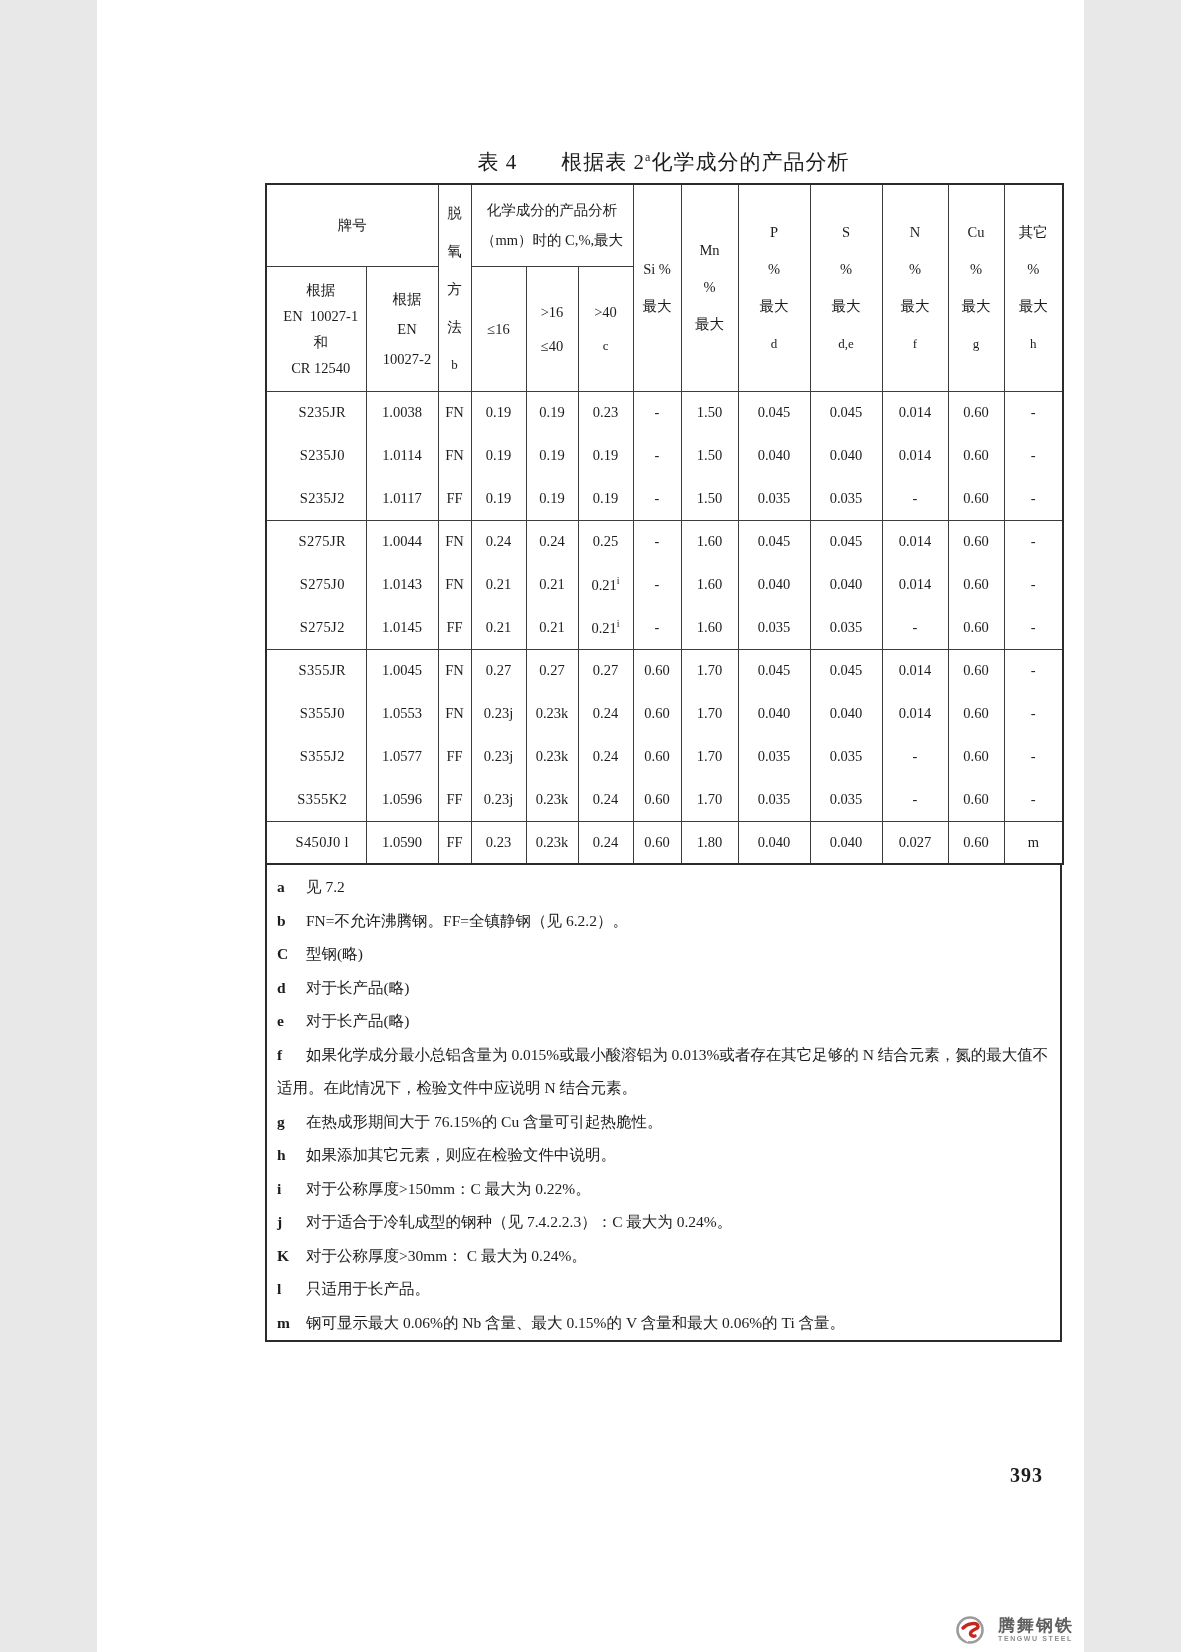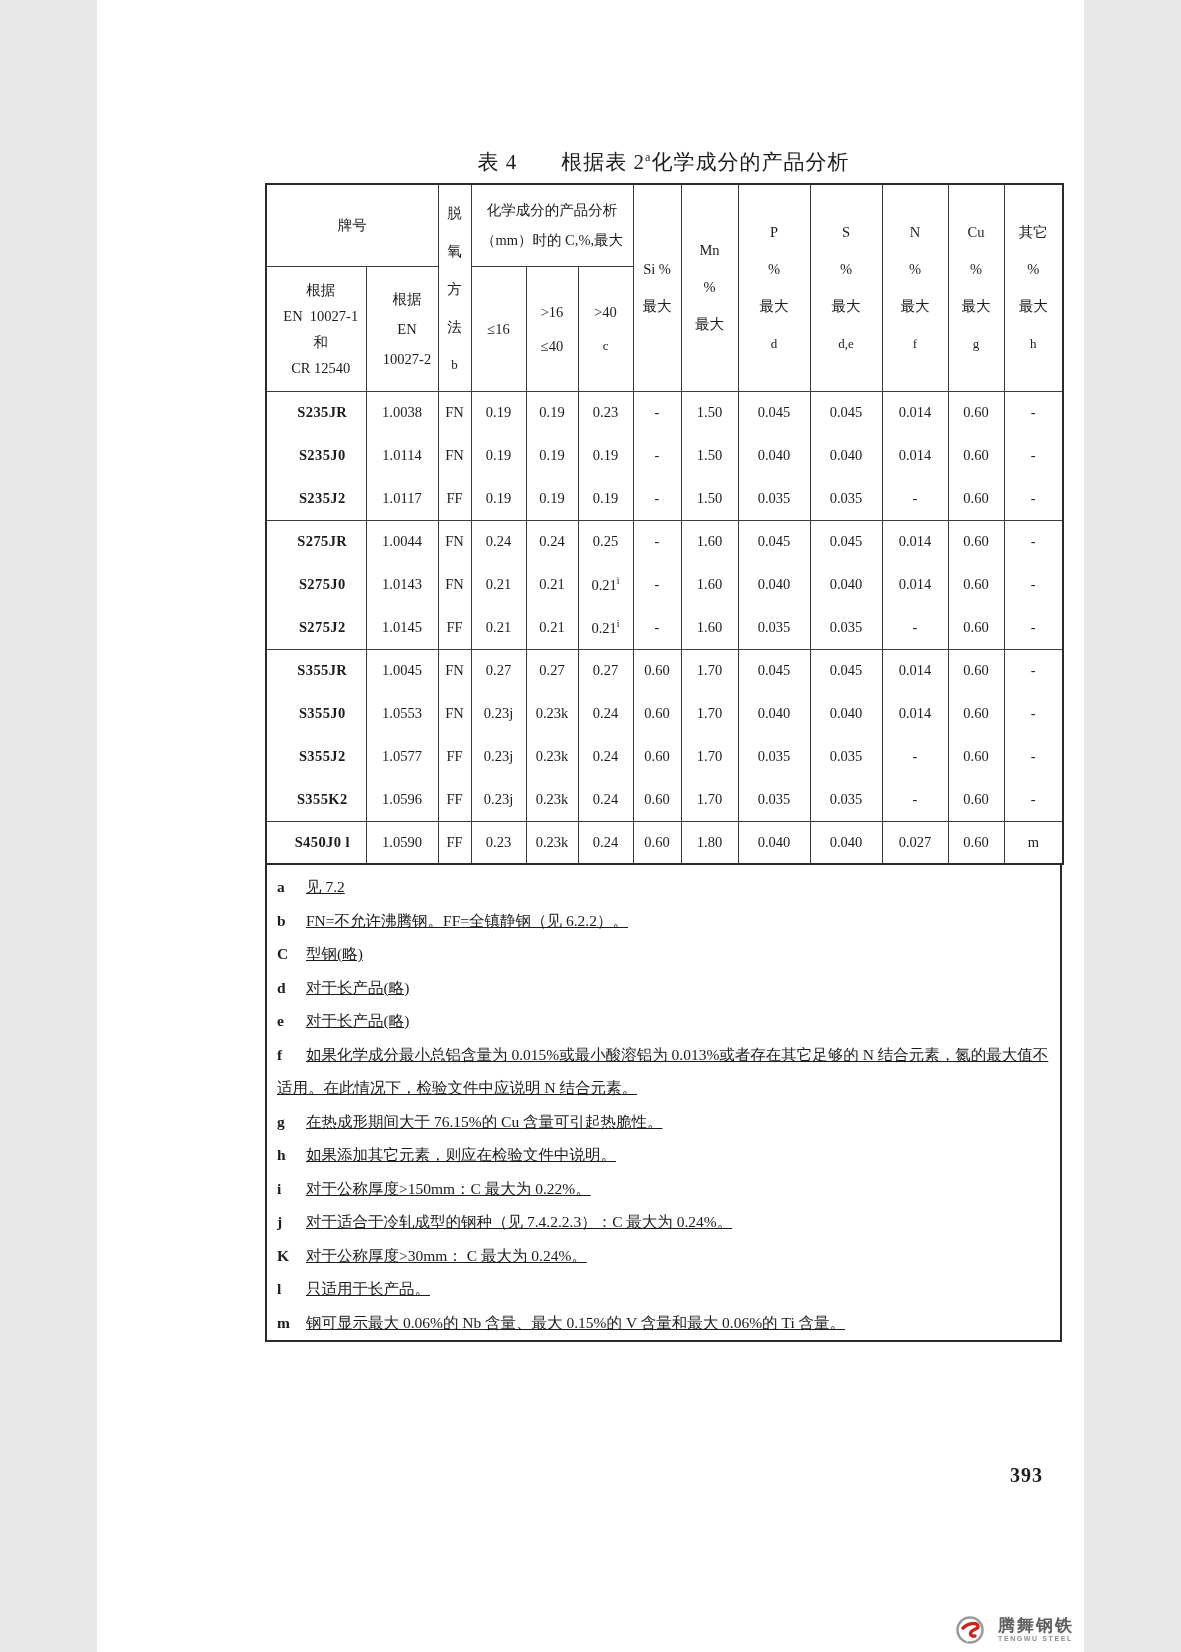--- a/index.html
+++ b/index.html
@@ -27,27 +27,27 @@
   td.th-csub .sm { font-size:13px; }
   td.th-col   { font-size:14px; line-height:37px; }
   td.th-col .sm { font-size:13px; }
   td.th-gl { text-align:left; padding-left:9px; font-size:14px; line-height:26px; }
   td.th-gl .pre { white-space:pre; }
   td.th-gr { text-align:left; padding-left:10px; font-size:14px; line-height:30px; }
 
   
   tbody.group td { border-top:none; border-bottom:none; height:43px; }
   tbody.group tr:first-child td { border-top:1px solid #3c3c3c; }
-  td.c-grade { text-align:left; padding-left:12px; letter-spacing:0.4px;font-weight:bold; }
+  td.c-grade { text-align:left; padding-left:12px; letter-spacing:0.4px; }
   tbody.group sup { font-size:10px; }
 
   
   .footbox { position:absolute; left:168px; top:863px; width:797px; height:479px;
              border:2px solid #2b2b2b; border-top:none; padding:7px 10px 16px 10px;
-             font-size:15.5px; line-height:33.5px;text-decoration:underline; }
+             font-size:15.5px; line-height:33.5px; }
   .fn-line { white-space:normal; }
   .fn-label { font-weight:bold; display:inline-block; min-width:17px; margin-right:12px; font-family:"Liberation Serif",serif; }
 
   .pageno { position:absolute; left:913px; top:1464px; font-size:20px; font-weight:bold; letter-spacing:1px; }
 
   .logo { position:absolute; right:10px; bottom:6px; display:flex; align-items:center; gap:6px; }
   .logo-text { display:flex; flex-direction:column; line-height:1.05; }
   .logo-cn { font-size:17px; font-weight:bold; color:#5f5f5f; letter-spacing:2px; font-family:"Liberation Sans",sans-serif; }
   .logo-en { font-size:7px; font-weight:bold; color:#8c8c8c; letter-spacing:1.6px; font-family:"Liberation Sans",sans-serif; }
 </style>

